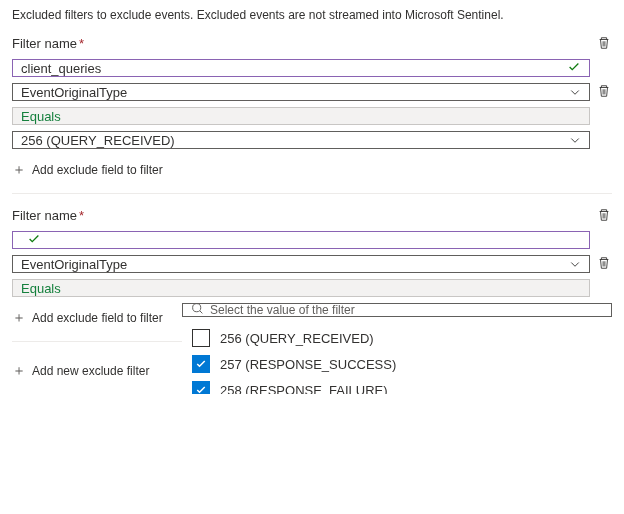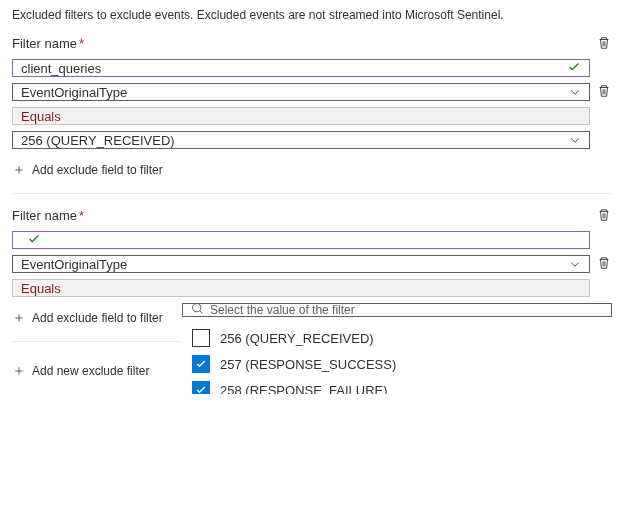--- a/index.html
+++ b/index.html
@@ -24,21 +24,21 @@
     border: 1px solid #605e5c;
     height: 18px;
     display: flex;
     align-items: center;
     padding: 0 8px;
     font-size: 13px;
     position: relative;
     background: #fff;
   }
   .input-box.purple { border-color: #8a63b3; }
-  .input-box.readonly { background: #f3f2f1; color: #7f1d1d; border-color: #c8c6c4; }
+  .input-box.readonly { background: #f3f2f1; color: #15803d; border-color: #c8c6c4; }
   .input-box .text { flex: 1; white-space: nowrap; overflow: hidden; }
   .chev { flex: none; }
   .chev svg { display: block; }
   .check-tail { flex: none; color: #107c10; margin-left: 6px; }
   .add-link {
     display: inline-flex; align-items: center; gap: 6px;
     color: #323130; font-size: 12px; padding: 6px 0; cursor: pointer;
   }
   .add-link .plus { font-size: 14px; color: #605e5c; }
   .hr { border: none; border-top: 1px solid #edebe9; margin: 8px 0 14px; }

